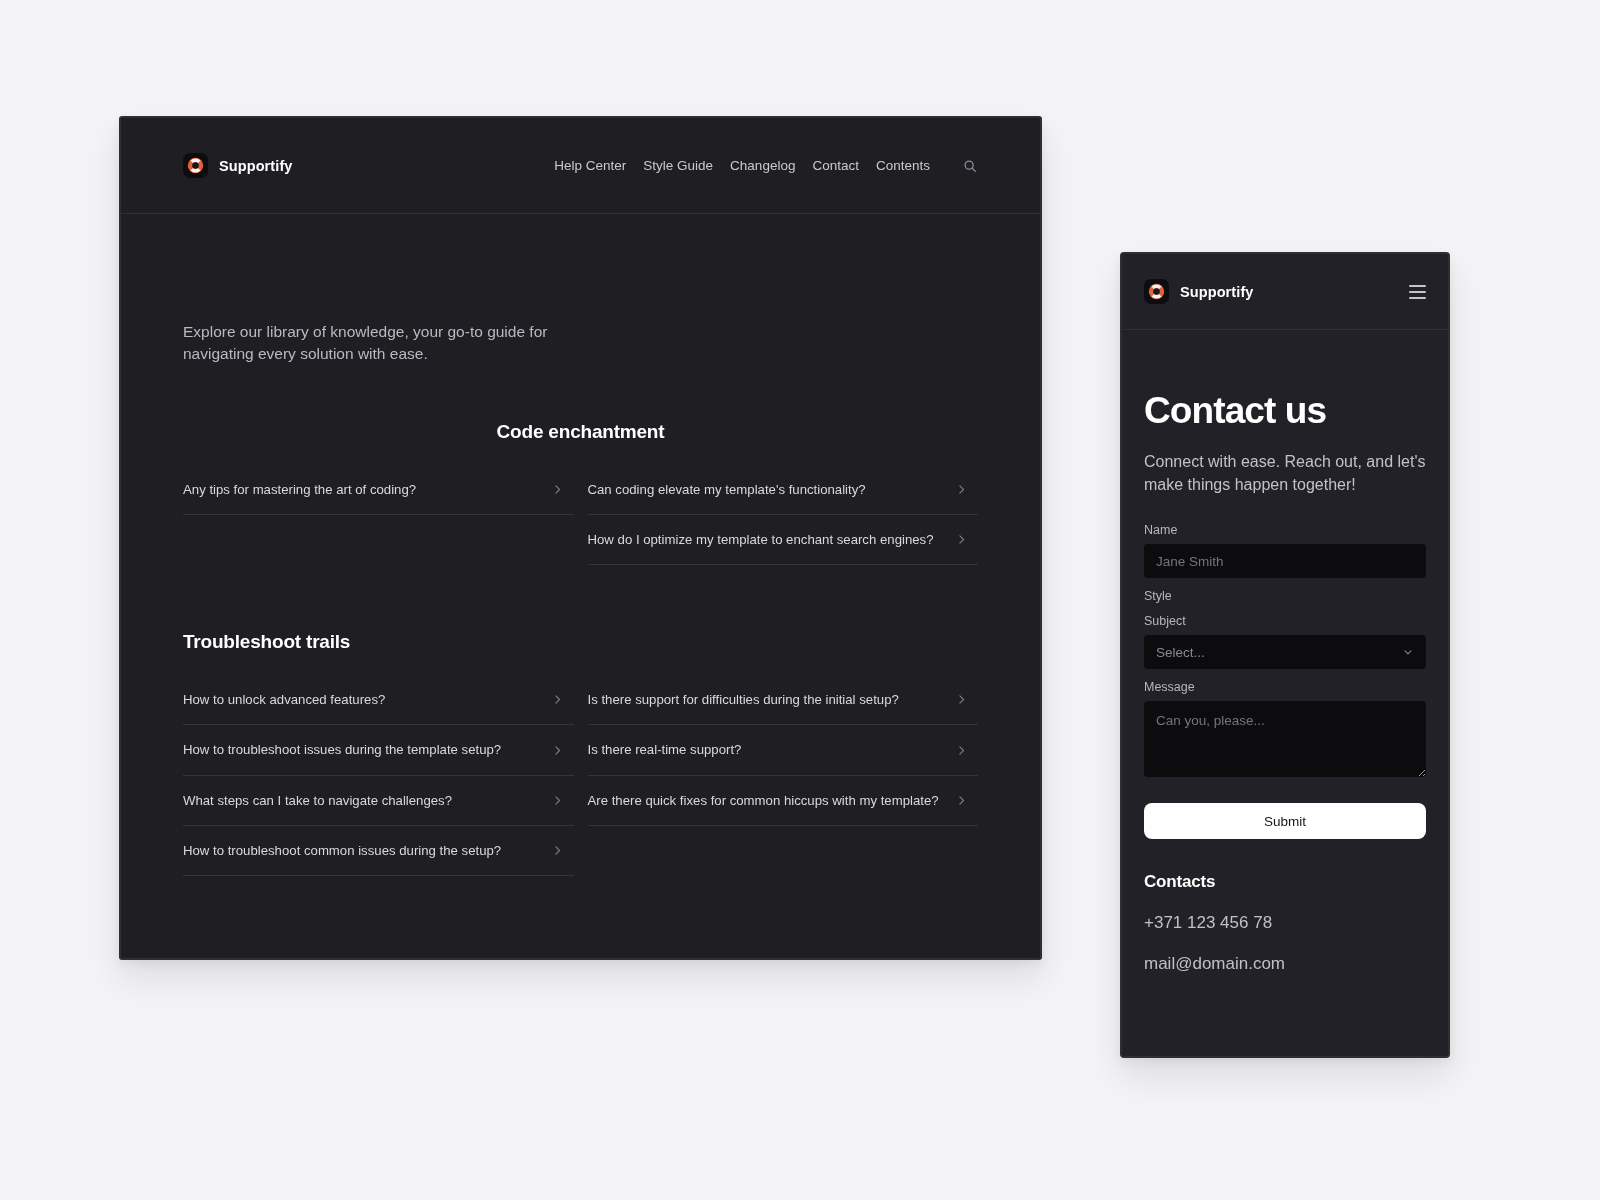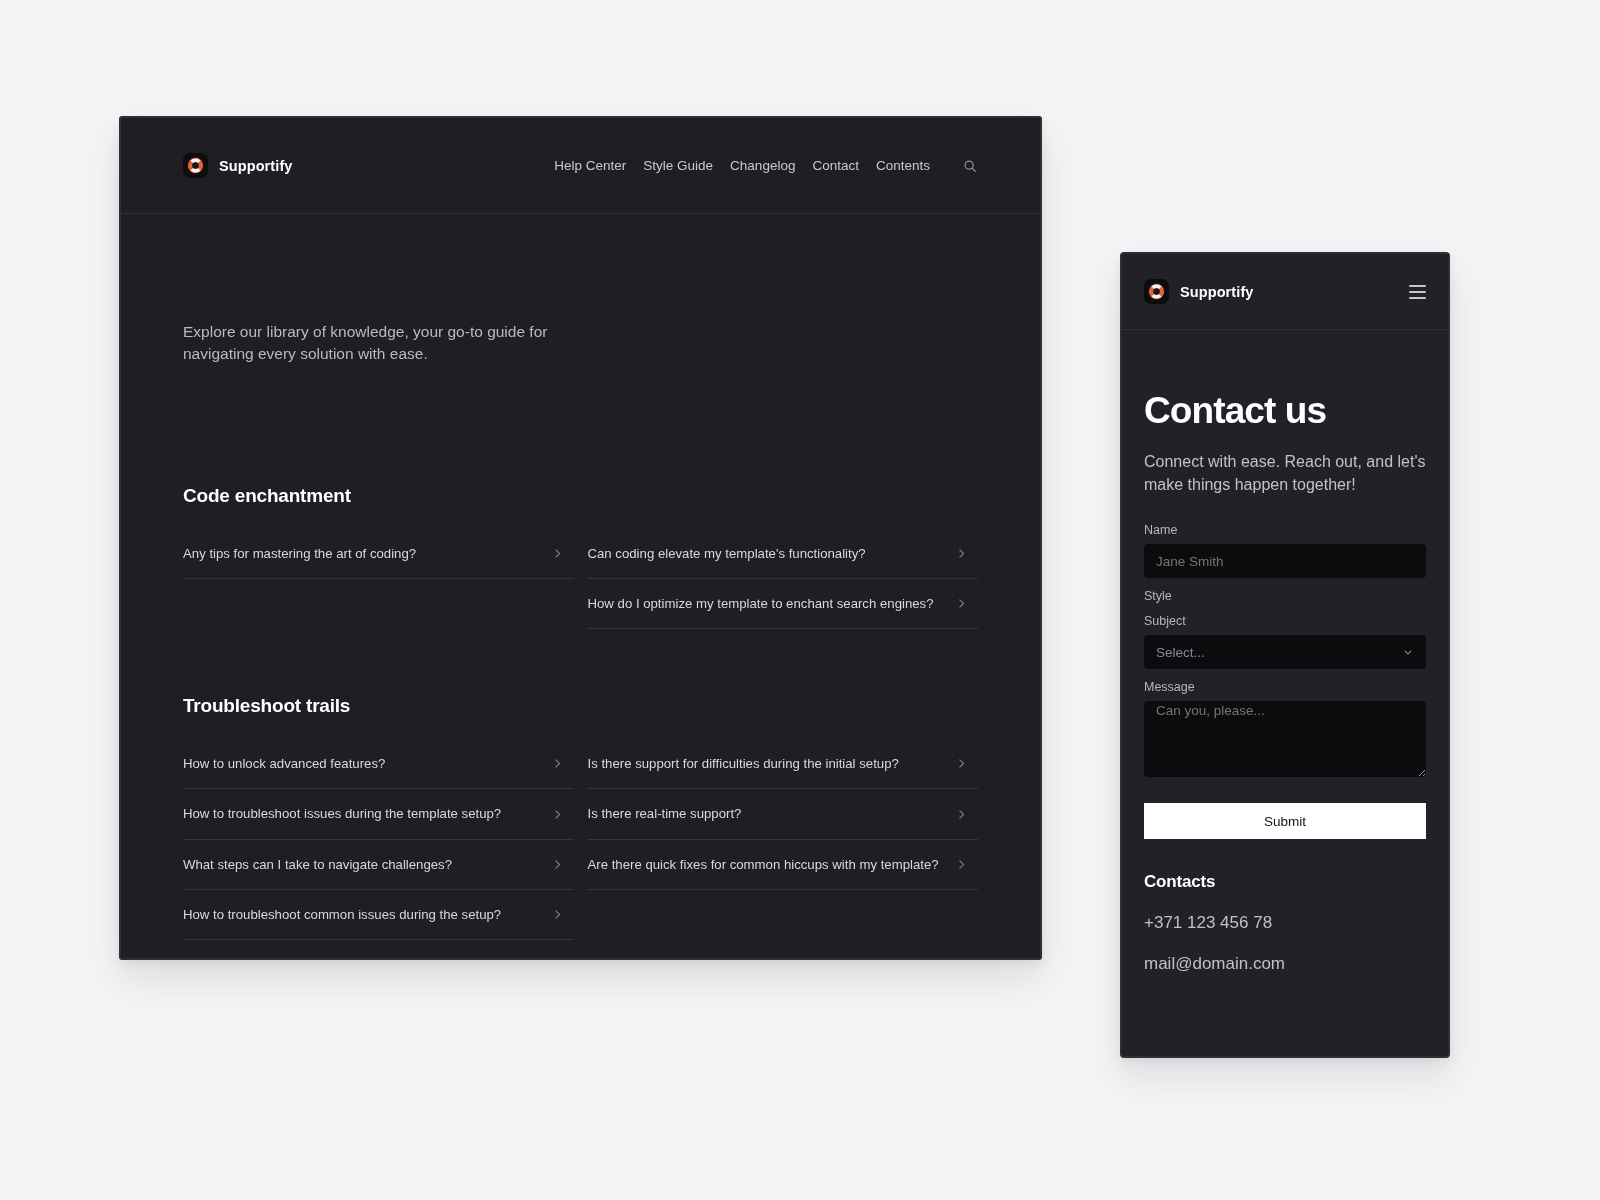--- a/index.html
+++ b/index.html
@@ -85,21 +85,21 @@
   }
   .page-sub {
     margin-top: 21px;
     color: #b9b9c1;
     font-size: 15.5px;
     line-height: 1.42;
     max-width: 400px;
   }
 
   .section { margin-top: 66px; }
-  .section:first-of-type { margin-top: 120px; }
+  .section:first-of-type { margin-top: 56px; text-align: center; }
   .section-title {
     color: #ffffff;
     font-size: 19px;
     font-weight: 700;
     letter-spacing: -0.2px;
   }
 
   .faq-grid {
     margin-top: 22px;
     display: grid;
@@ -188,32 +188,32 @@
     align-items: center;
   }
   .select-box {
     justify-content: space-between;
     cursor: pointer;
   }
   .select-box .chev { flex: none; display:flex; align-items:center; }
   .textarea-box {
     height: 76px;
     align-items: flex-start;
-    padding-top: 1px;
+    padding-top: 11px;
     line-height: 1.35;
   }
 
   .submit-btn {
     margin-top: 15px;
     width: 100%;
     height: 36px;
     background: #ffffff;
     color: #16161a;
     border: none;
-    border-radius: 0;
+    border-radius: 8px;
     font-family: "Liberation Sans", sans-serif;
     font-size: 13.5px;
     font-weight: 400;
     cursor: pointer;
   }
 
   .contacts { margin-top: 33px; }
   .contacts-title {
     color: #ffffff;
     font-size: 17px;

